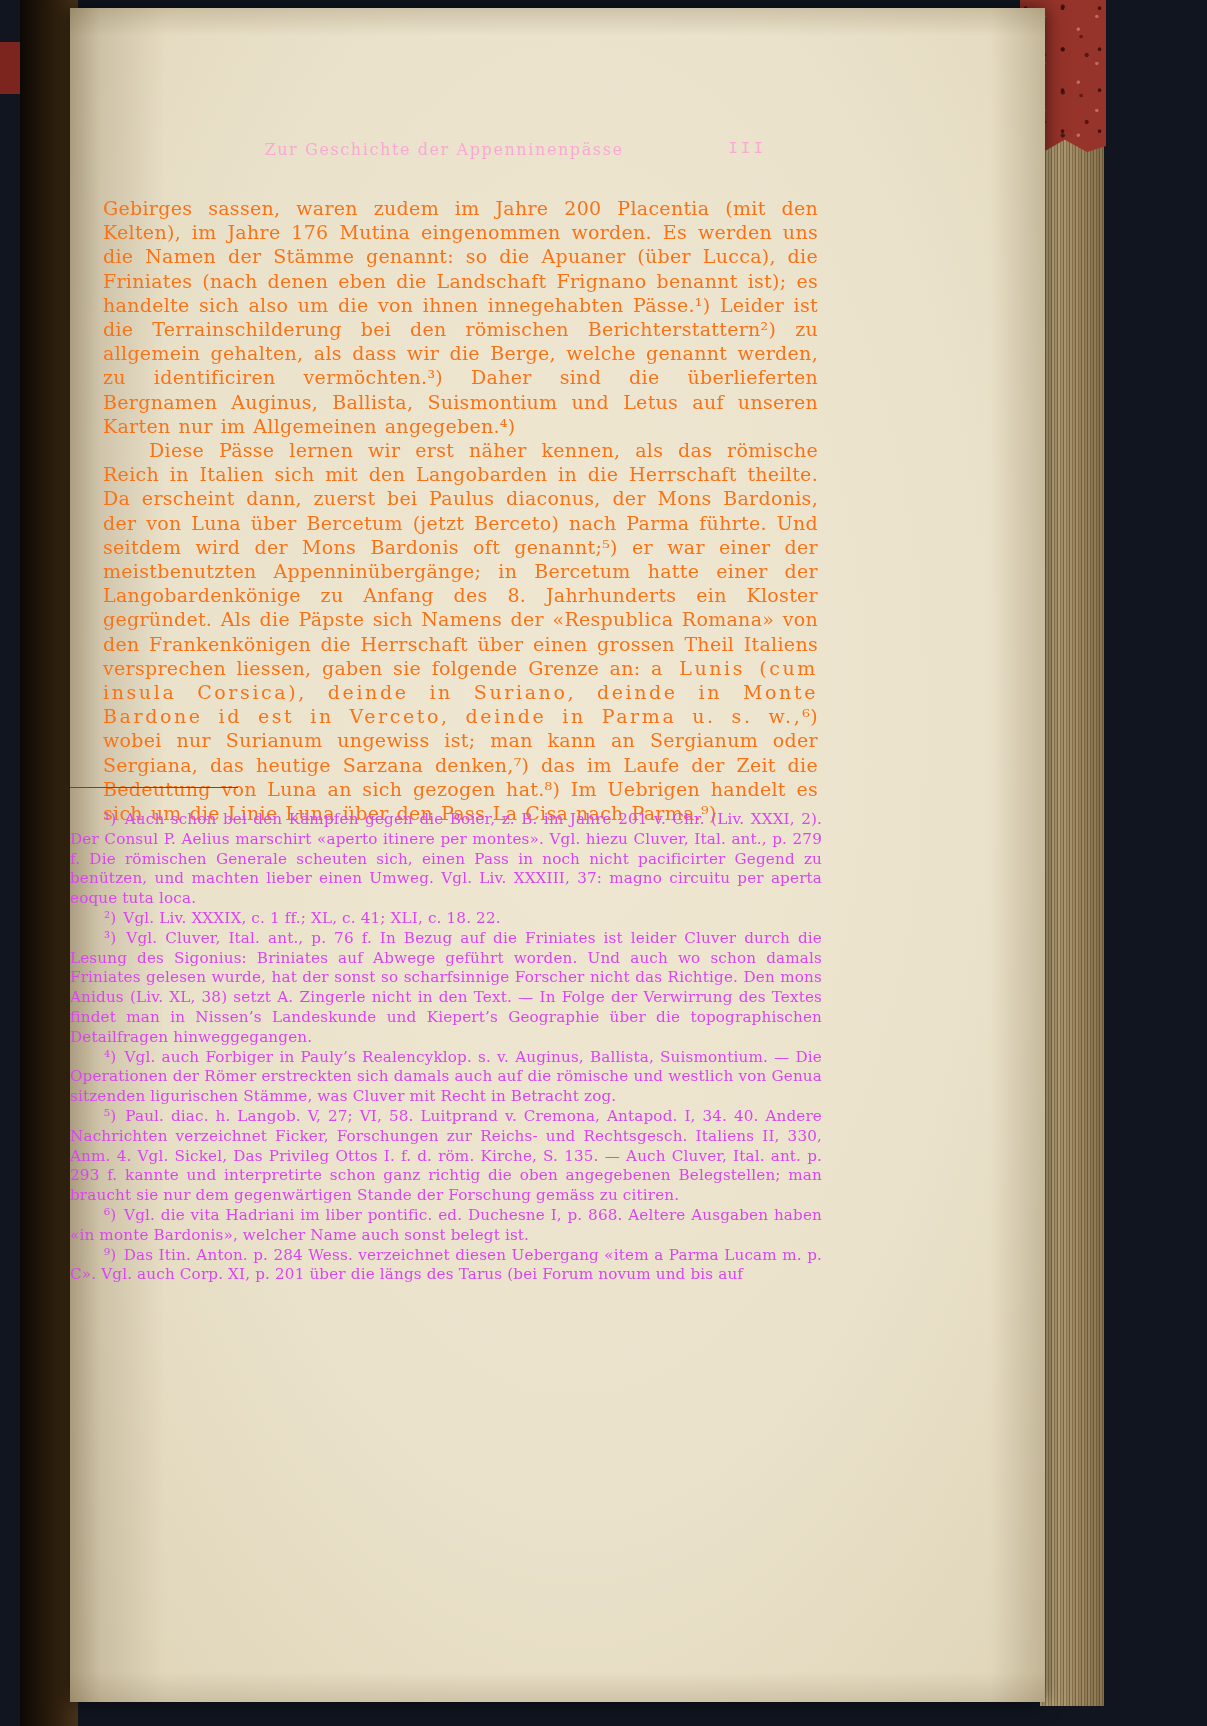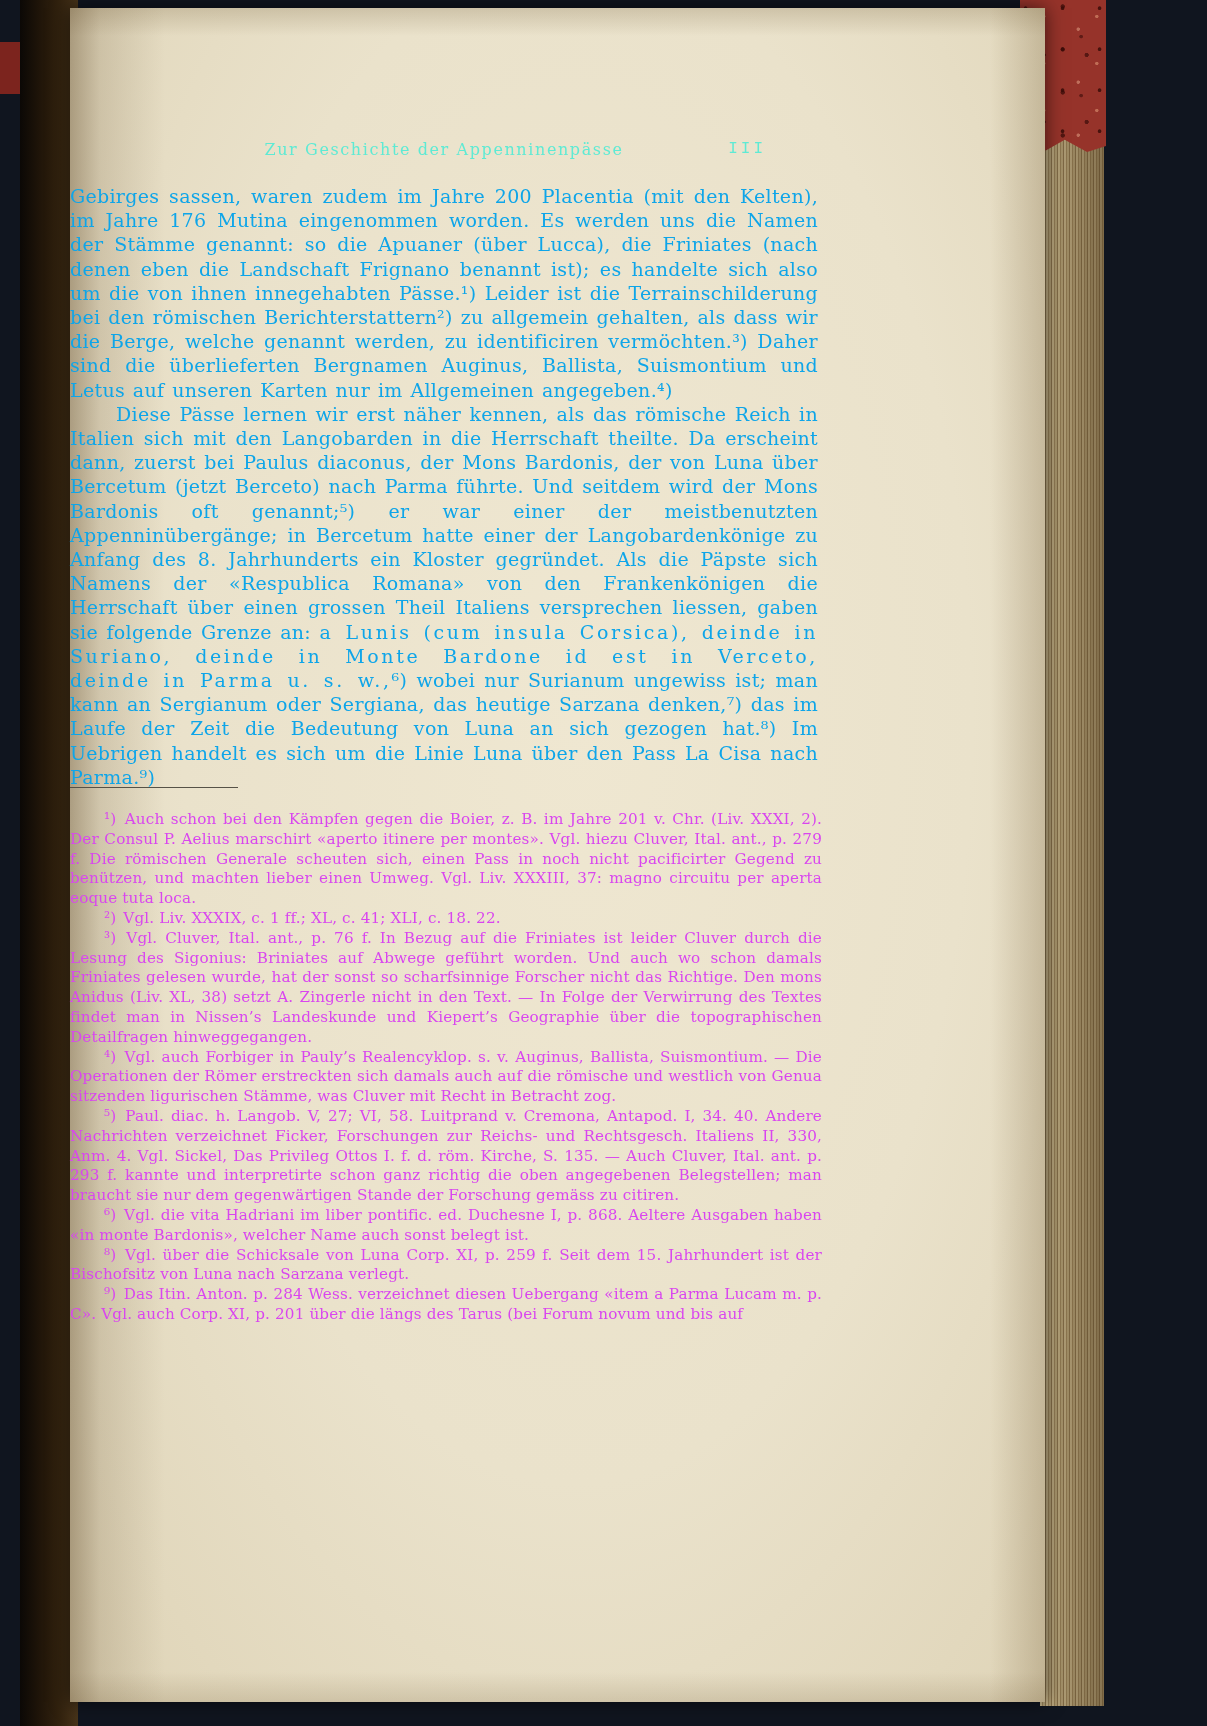--- a/index.html
+++ b/index.html
@@ -54,35 +54,36 @@
       linear-gradient(180deg, rgba(108,86,48,.22) 0, rgba(108,86,48,0) 28px),
       linear-gradient(0deg, rgba(108,86,48,.18) 0, rgba(108,86,48,0) 30px),
       radial-gradient(ellipse at 52% 42%, #efe7d1 0%, #eae2cb 55%, #ded3b6 100%);
     box-shadow:0 0 18px rgba(0,0,0,.6);
   }
 
   .running-head {
     position:absolute; left:70px; top:140px; width:748px;
     text-align:center;
     font-size:16px; letter-spacing:1.6px;
-    color:#5eead4;
+    color:#f9a8d4;
   }
   .running-head .pagenum {
     position:absolute; right:52px; top:0;
     letter-spacing:3px;
     font-family:Liberation Mono, monospace;
   }
 
   .body-text {
-    position:absolute; left:70px; top:184px; width:748px;
+    position:absolute; left:70px; top:196px; width:748px;
     font-size:19px; line-height:24.2px;
     text-align:justify;
-    color:#0ea5e9;
+    color:#f97316;
     letter-spacing:.3px;
     word-spacing:.08em;
+    padding-left:33px;
   }
   .body-text p { margin:0; }
   .body-text p.indent { text-indent:46px; }
   .spaced { letter-spacing:2.6px; word-spacing:.15em; }
 
   .fn-rule {
     position:absolute; left:70px; top:787px; width:168px; height:0;
     border-top:1.5px solid #56524706;
     border-top:1.5px solid #565247;
   }
@@ -120,16 +121,15 @@
 
   <div class="fn-rule"></div>
 
   <div class="footnotes">
     <p><span class="fn-m">¹)</span> <span>Auch schon bei den Kämpfen gegen die Boier, z. B. im Jahre 201 v. Chr. (Liv. XXXI, 2). Der Consul P. Aelius marschirt «aperto itinere per montes». Vgl. hiezu Cluver, Ital. ant., p. 279 f. Die römischen Generale scheuten sich, einen Pass in noch nicht pacificirter Gegend zu benützen, und machten lieber einen Umweg. Vgl. Liv. XXXIII, 37: magno circuitu per aperta eoque tuta loca.</span></p>
     <p><span class="fn-m">²)</span> <span>Vgl. Liv. XXXIX, c. 1 ff.; XL, c. 41; XLI, c. 18. 22.</span></p>
     <p><span class="fn-m">³)</span> <span>Vgl. Cluver, Ital. ant., p. 76 f. In Bezug auf die Friniates ist leider Cluver durch die Lesung des Sigonius: Briniates auf Abwege geführt worden. Und auch wo schon damals Friniates gelesen wurde, hat der sonst so scharfsinnige Forscher nicht das Richtige. Den mons Anidus (Liv. XL, 38) setzt A. Zingerle nicht in den Text. — In Folge der Verwirrung des Textes findet man in Nissen’s Landeskunde und Kiepert’s Geographie über die topographischen Detailfragen hinweggegangen.</span></p>
     <p><span class="fn-m">⁴)</span> <span>Vgl. auch Forbiger in Pauly’s Realencyklop. s. v. Auginus, Ballista, Suismontium. — Die Operationen der Römer erstreckten sich damals auch auf die römische und westlich von Genua sitzenden ligurischen Stämme, was Cluver mit Recht in Betracht zog.</span></p>
     <p><span class="fn-m">⁵)</span> <span>Paul. diac. h. Langob. V, 27; VI, 58. Luitprand v. Cremona, Antapod. I, 34. 40. Andere Nachrichten verzeichnet Ficker, Forschungen zur Reichs- und Rechtsgesch. Italiens II, 330, Anm. 4. Vgl. Sickel, Das Privileg Ottos I. f. d. röm. Kirche, S. 135. — Auch Cluver, Ital. ant. p. 293 f. kannte und interpretirte schon ganz richtig die oben angegebenen Belegstellen; man braucht sie nur dem gegenwärtigen Stande der Forschung gemäss zu citiren.</span></p>
     <p><span class="fn-m">⁶)</span> <span>Vgl. die vita Hadriani im liber pontific. ed. Duchesne I, p. 868. Aeltere Ausgaben haben «in monte Bardonis», welcher Name auch sonst belegt ist.</span></p>
-    <p><span class="fn-m">⁸)</span> <span>Vgl. über die Schicksale von Luna Corp. XI, p. 259 f. Seit dem 15. Jahrhundert ist der Bischofsitz von Luna nach Sarzana verlegt.</span></p>
     <p><span class="fn-m">⁹)</span> <span>Das Itin. Anton. p. 284 Wess. verzeichnet diesen Uebergang «item a Parma Lucam m. p. C». Vgl. auch Corp. XI, p. 201 über die längs des Tarus (bei Forum novum und bis auf</span></p>
   </div>
 </div>
 
 </body></html>

